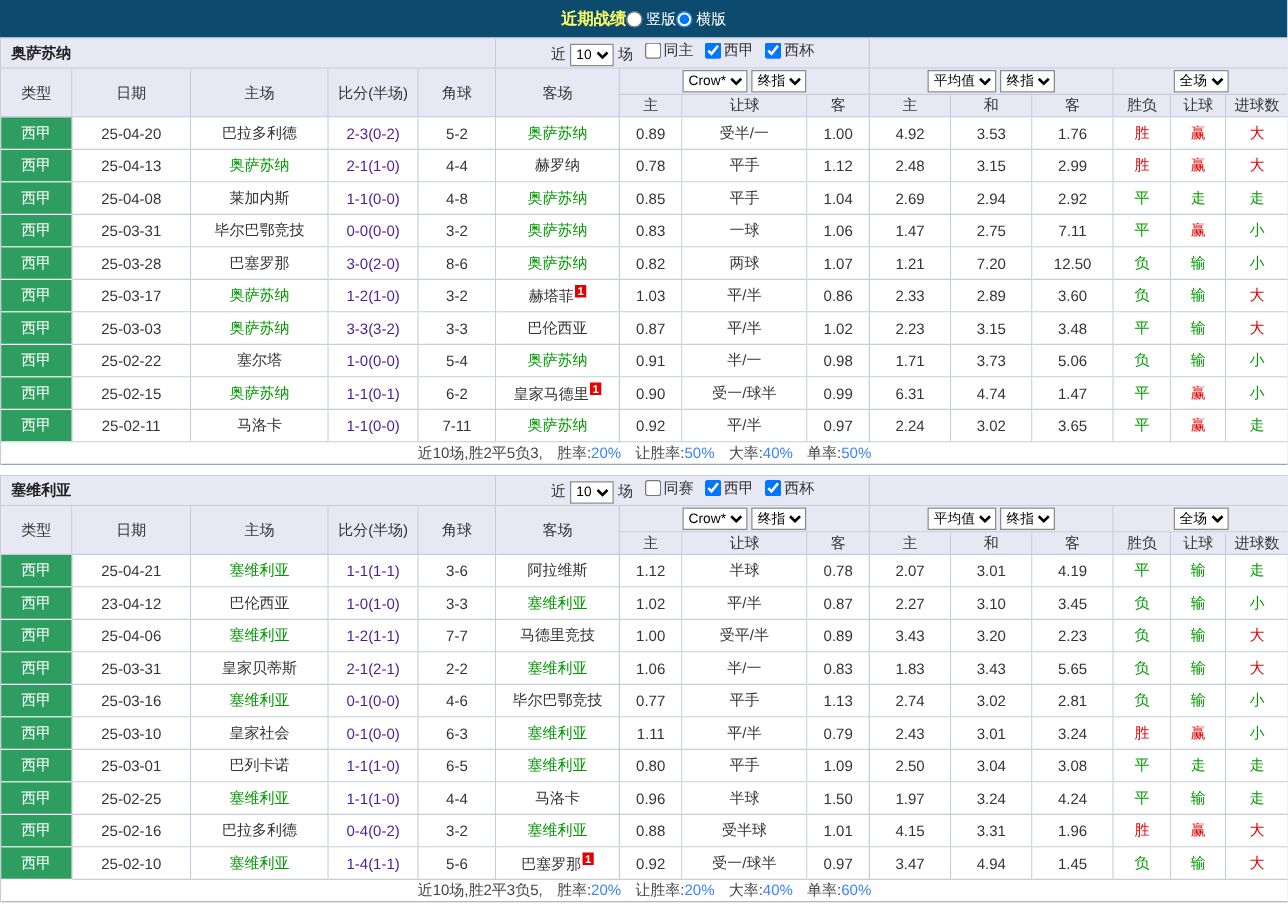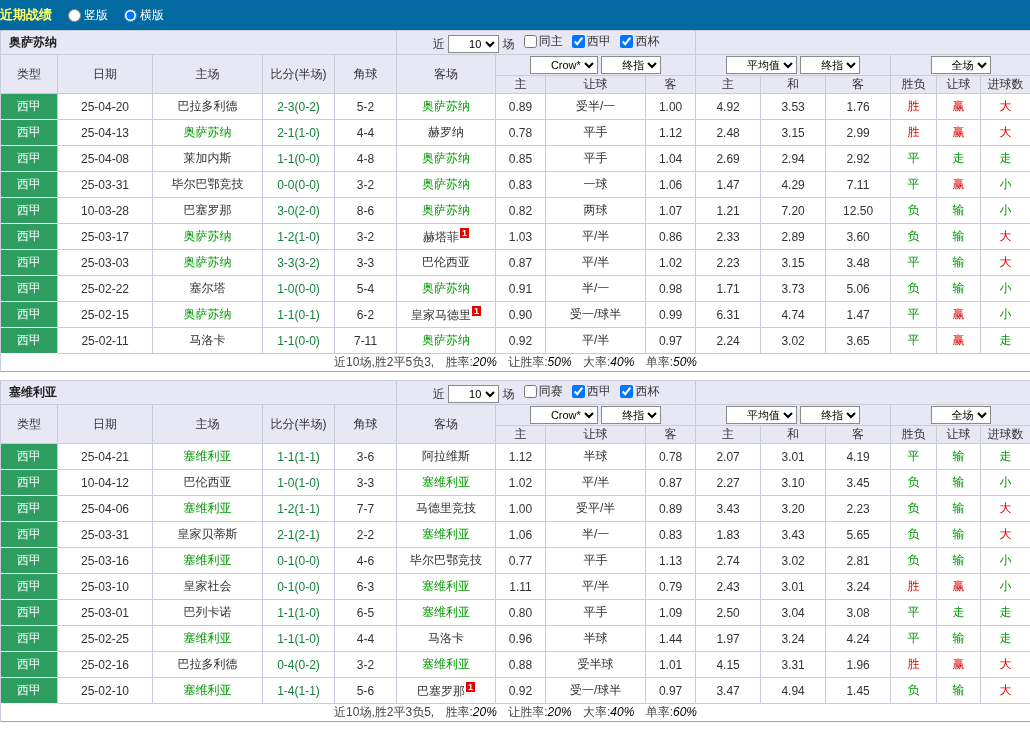--- a/index.html
+++ b/index.html
@@ -5,24 +5,24 @@
   * { box-sizing: border-box; margin: 0; padding: 0; }
   html, body { background: #fff; }
   body {
     width: 1030px;
     font-family: "Liberation Sans", "DejaVu Sans", sans-serif;
     font-size: 12px;
     color: #333;
   }
   .topbar {
     height: 30px;
-    background: #0369a1;
+    background: #0c4a6e;
     display: flex;
     align-items: center;
-    gap: 16px;
+    justify-content: center;
   }
   .topbar .title { color: #ffff66; font-weight: bold; font-size: 13px; }
   .topbar label { display: inline-flex; align-items: center; gap: 3px; color: #fff; cursor: pointer; }
   .topbar input { margin: 0; }
 
   table {
     width: 1030px;
     table-layout: fixed;
     border-collapse: separate;
     border-spacing: 0;
@@ -44,40 +44,39 @@
   .filter-cell label { display: inline-flex; align-items: center; cursor: pointer; }
   .filter-cell input { margin: 0 2px 0 6px; vertical-align: middle; }
   .dropdown-row th { height: 21px; }
   .sub-row th { height: 17px; }
   select {
     font-size: 11px;
     height: 18px;
     border: 1px solid #8a8a8a;
     background: #fff;
     font-family: "Liberation Sans", "DejaVu Sans", sans-serif;
-    padding-left: 16px;
   }
   tbody td { height: 26px; background: #fff; }
   td.league { background: #2e9e60; color: #fff; border-bottom-color: #fff; }
   td.team.focus { color: #009900; }
-  td.score { color: #15803d; cursor: pointer; }
+  td.score { color: #4c1d95; cursor: pointer; }
   td.res-r { color: #e60000; }
   td.res-g { color: #009900; }
   sup.badge {
     background: #e60000;
     color: #fff;
     font-size: 9px;
     line-height: 11px;
     padding: 0 2px;
     margin-left: 1px;
     font-weight: bold;
   }
   tfoot td { height: 17px; color: #444; border-bottom: 1px solid #9aa0ad; background: #fff; }
   tfoot .stat { margin-left: 8px; }
-  tfoot .val { color: #000000; font-style: italic; }
+  tfoot .val { color: #3b82f6; }
   .gap { height: 8px; }
 </style>
 </head>
 <body>
 
 <div class="topbar">
   <span class="title">近期战绩</span>
   <label>
     <input type="radio" name="layout" style="">
     <span>竖版</span>
@@ -215,29 +214,29 @@
         <td class="league">西甲</td>
         <td class="date">25-03-31</td>
         <td class="team">毕尔巴鄂竞技</td>
         <td class="score">0-0(0-0)</td>
         <td class="corner">3-2</td>
         <td class="team focus">奥萨苏纳</td>
         <td class="odds">0.83</td>
         <td class="odds">一球</td>
         <td class="odds">1.06</td>
         <td class="odds">1.47</td>
-        <td class="odds">4.29</td>
+        <td class="odds">2.75</td>
         <td class="odds">7.11</td>
         <td class="res-g">平</td>
         <td class="res-r">赢</td>
         <td class="res-g">小</td>
       </tr>
       <tr>
         <td class="league">西甲</td>
-        <td class="date">10-03-28</td>
+        <td class="date">25-03-28</td>
         <td class="team">巴塞罗那</td>
         <td class="score">3-0(2-0)</td>
         <td class="corner">8-6</td>
         <td class="team focus">奥萨苏纳</td>
         <td class="odds">0.82</td>
         <td class="odds">两球</td>
         <td class="odds">1.07</td>
         <td class="odds">1.21</td>
         <td class="odds">7.20</td>
         <td class="odds">12.50</td>
@@ -430,21 +429,21 @@
         <td class="odds">0.78</td>
         <td class="odds">2.07</td>
         <td class="odds">3.01</td>
         <td class="odds">4.19</td>
         <td class="res-g">平</td>
         <td class="res-g">输</td>
         <td class="res-g">走</td>
       </tr>
       <tr>
         <td class="league">西甲</td>
-        <td class="date">10-04-12</td>
+        <td class="date">23-04-12</td>
         <td class="team">巴伦西亚</td>
         <td class="score">1-0(1-0)</td>
         <td class="corner">3-3</td>
         <td class="team focus">塞维利亚</td>
         <td class="odds">1.02</td>
         <td class="odds">平/半</td>
         <td class="odds">0.87</td>
         <td class="odds">2.27</td>
         <td class="odds">3.10</td>
         <td class="odds">3.45</td>
@@ -539,21 +538,21 @@
       </tr>
       <tr>
         <td class="league">西甲</td>
         <td class="date">25-02-25</td>
         <td class="team focus">塞维利亚</td>
         <td class="score">1-1(1-0)</td>
         <td class="corner">4-4</td>
         <td class="team">马洛卡</td>
         <td class="odds">0.96</td>
         <td class="odds">半球</td>
-        <td class="odds">1.44</td>
+        <td class="odds">1.50</td>
         <td class="odds">1.97</td>
         <td class="odds">3.24</td>
         <td class="odds">4.24</td>
         <td class="res-g">平</td>
         <td class="res-g">输</td>
         <td class="res-g">走</td>
       </tr>
       <tr>
         <td class="league">西甲</td>
         <td class="date">25-02-16</td>

